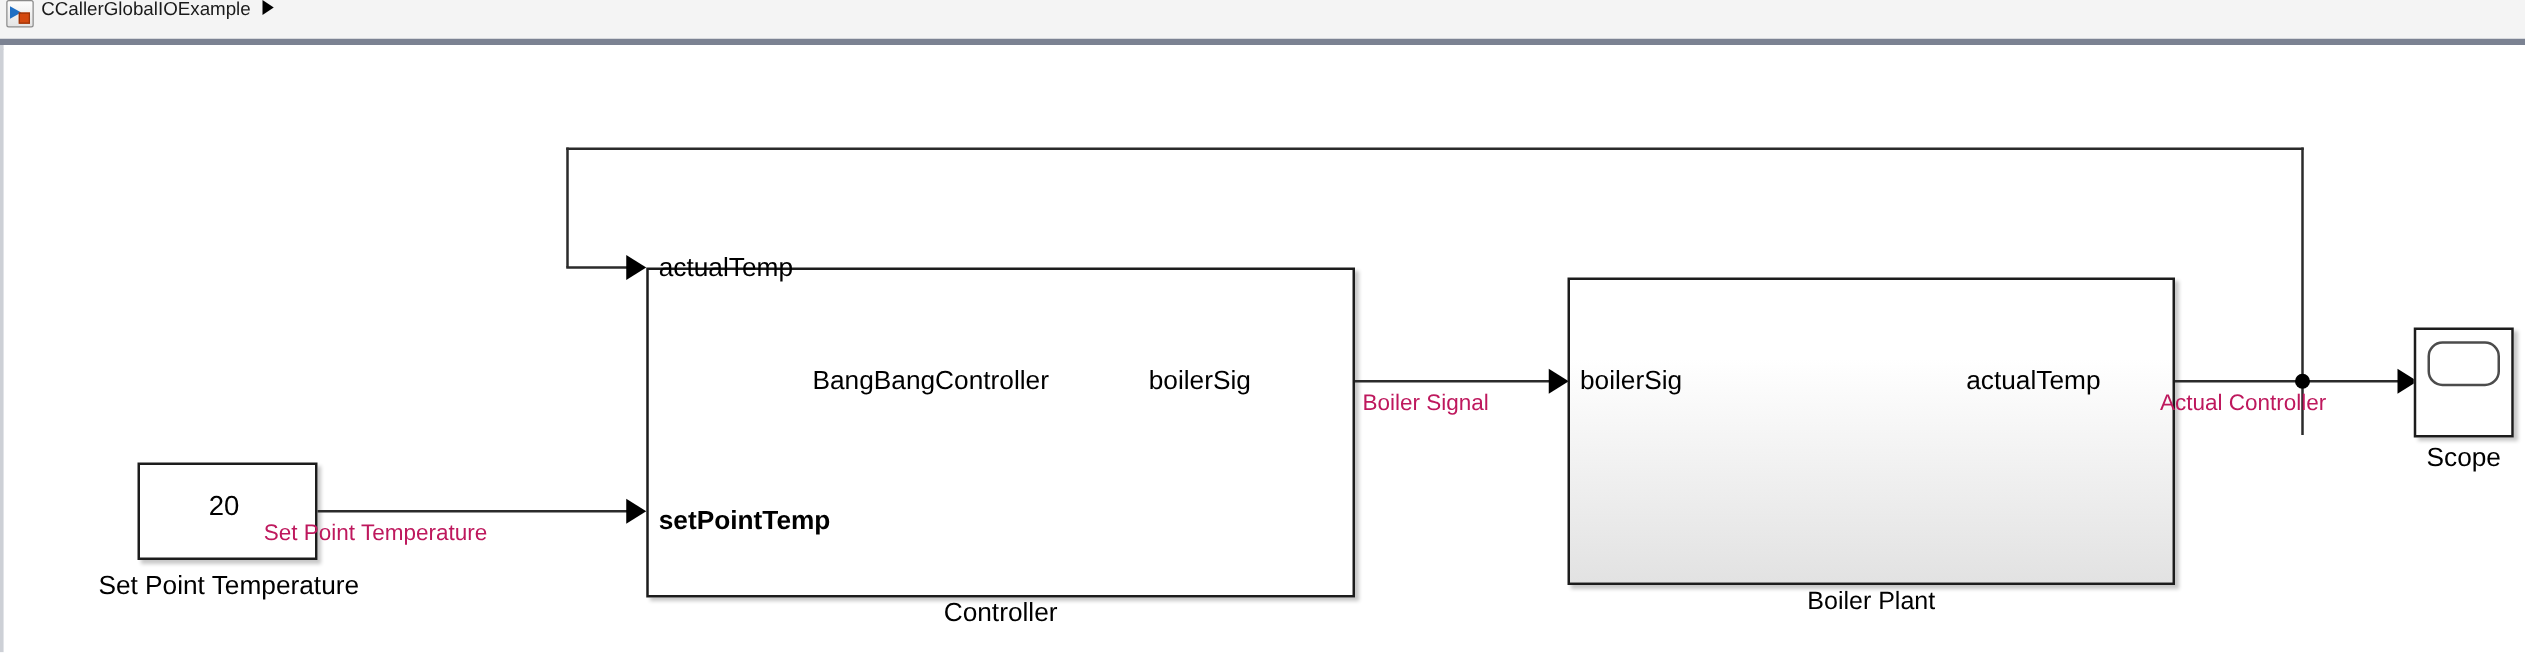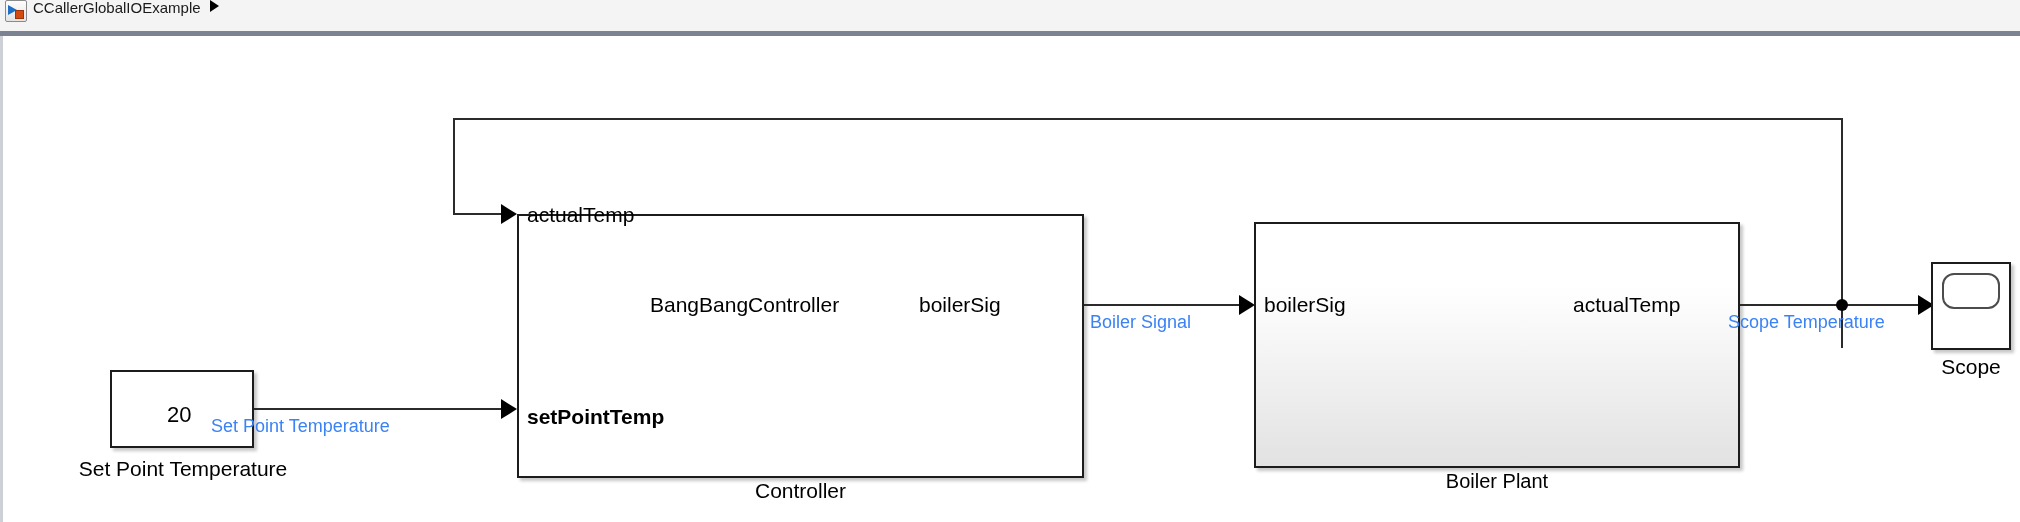--- a/index.html
+++ b/index.html
@@ -117,21 +117,21 @@
   .port-label {
     position: absolute;
     font-size: 21px;
     color: #000000;
     white-space: nowrap;
     line-height: 1;
   }
   .sig-label {
     position: absolute;
     font-size: 18px;
-    color: #3b82f6;
+    color: #be185d;
     white-space: nowrap;
     line-height: 1;
   }
   .const-value {
     position: absolute;
     font-size: 22px;
     color: #000000;
     white-space: nowrap;
     line-height: 1;
   }
@@ -199,21 +199,21 @@
 
     <div class="wire-h" style="left:450px; top:82px; width:1390px;"></div>
 
     <div class="wire-v" style="left:450px; top:82px; height:96px;"></div>
 
     <div class="wire-h" style="left:450px; top:177px; width:60px;"></div>
     <div class="arrow" style="left:498px; top:168px;"></div>
 
     <div class="blk" style="left:107px; top:334px; width:144px; height:78px;">
     </div>
-    <div class="const-value" style="left:164px; top:368px;">20</div>
+    <div class="const-value" style="left:164px; top:358px;">20</div>
     <div class="blk-label" style="left:15px; top:422px; width:330px;">Set Point Temperature</div>
 
     <div class="wire-h" style="left:251px; top:372px; width:259px;"></div>
     <div class="arrow" style="left:498px; top:363px;"></div>
     <div class="sig-label" style="left:208px; top:381px;">Set Point Temperature</div>
 
     <div class="blk" style="left:514px; top:178px; width:567px; height:264px;"></div>
     <div class="port-label" style="left:524px; top:168px;">actualTemp</div>
     <div class="port-label" style="left:524px; top:370px;font-weight:bold;">setPointTemp</div>
     <div class="mid-label" style="left:647px; top:258px;">BangBangController</div>
@@ -225,21 +225,21 @@
     <div class="sig-label" style="left:1087px; top:277px;">Boiler Signal</div>
 
     <div class="blk grad" style="left:1251px; top:186px; width:486px; height:246px;"></div>
     <div class="port-label" style="left:1261px; top:258px;">boilerSig</div>
     <div class="port-label" style="left:1570px; top:258px;">actualTemp</div>
     <div class="blk-label" style="left:1251px; top:435px; width:486px; font-size:20px;">Boiler Plant</div>
 
     <div class="wire-h" style="left:1737px; top:268px; width:190px;"></div>
     <div class="junction" style="left:1833px; top:263px;"></div>
     <div class="arrow" style="left:1915px; top:259px;"></div>
-    <div class="sig-label" style="left:1725px; top:277px;">Scope Temperature</div>
+    <div class="sig-label" style="left:1725px; top:277px;">Actual Controller</div>
 
     <div class="blk" style="left:1928px; top:226px; width:80px; height:88px;">
       <div class="scope-screen" style="left:9px; top:9px; width:58px; height:36px;"></div>
     </div>
     <div class="blk-label" style="left:1898px; top:320px; width:140px;">Scope</div>
 
   </div>
 </div>
 
 </body></html>

